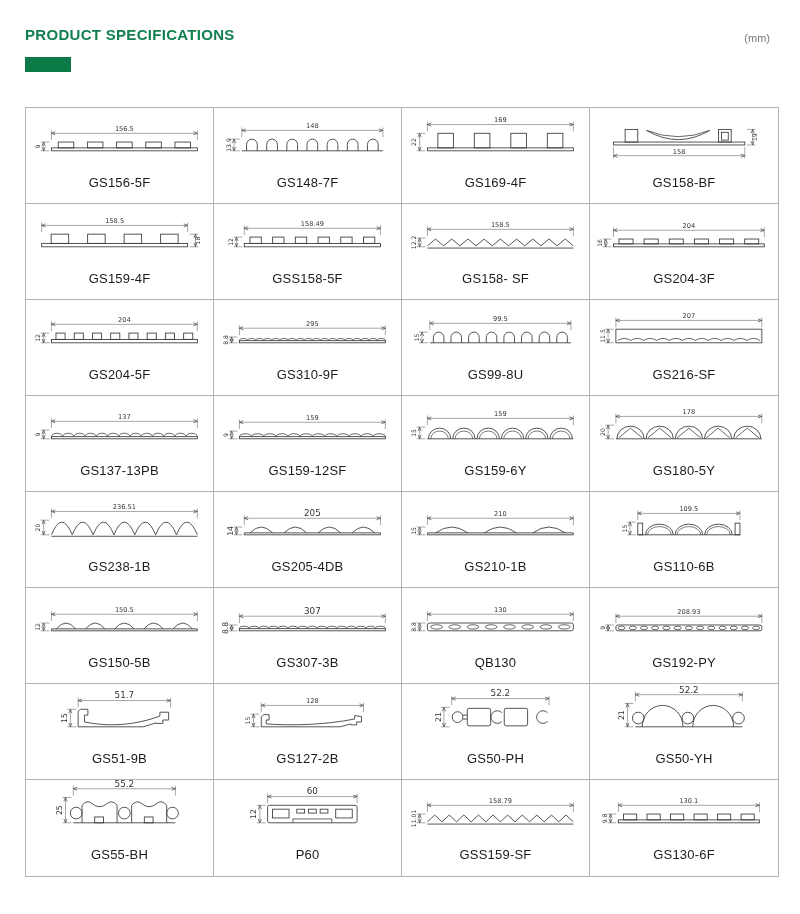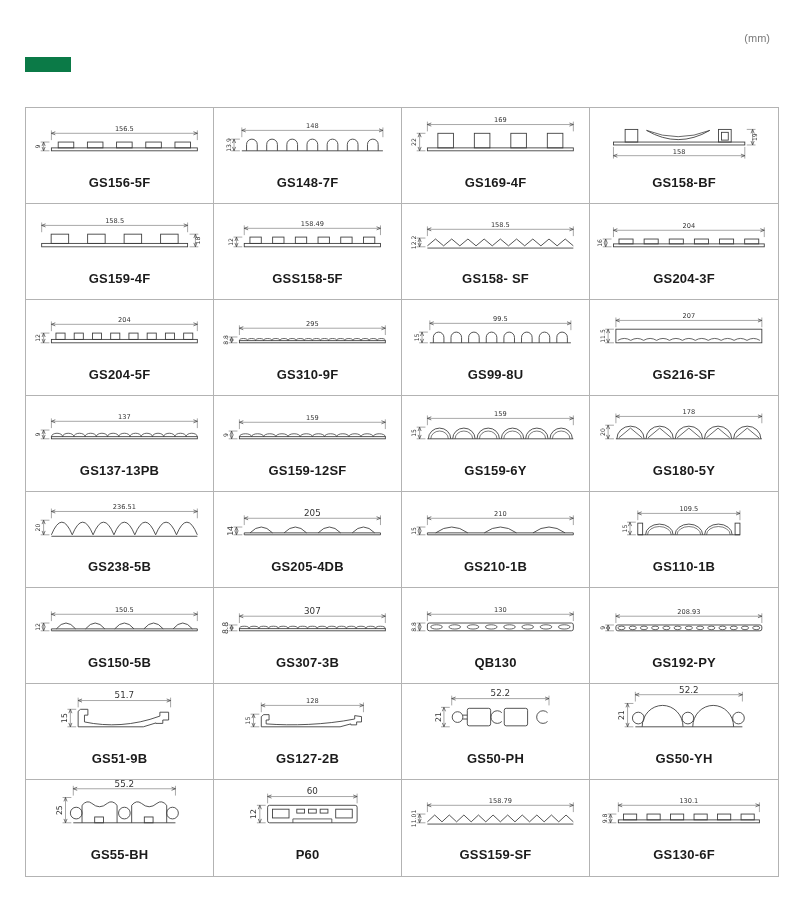--- a/index.html
+++ b/index.html
@@ -11,27 +11,28 @@
   .swatch{position:absolute;left:25px;top:57px;width:46px;height:15px;background:#0b7a47;}
   .grid{position:absolute;left:25px;top:107px;width:752px;
         display:grid;grid-template-columns:repeat(4,1fr);
         border:1px solid #b3b3b3;background:#fff;}
   .cell{height:96px;box-sizing:border-box;border-right:1px solid #b3b3b3;
         border-bottom:1px solid #b3b3b3;display:flex;flex-direction:column;
         align-items:center;justify-content:flex-start;overflow:hidden;}
   .cell:nth-child(4n){border-right:none;align-items:center;}
   .cell:nth-last-child(-n+4){border-bottom:none;}
   svg.drw{width:100%;height:72px;display:block;flex:0 0 auto;}
-  .code{font-size:13px;font-weight:bold;color:#1b1b1b;margin-top:-5px;
+  .code{font-size:13px;font-weight:normal;color:#1b1b1b;margin-top:-5px;
         letter-spacing:.2px;white-space:pre;}
 </style>
 </head>
 <body>
 
 <div class="page">
+  <div class="title">PRODUCT SPECIFICATIONS</div>
   <div class="unit">(mm)</div>
   <div class="swatch"></div>
   <div class="grid" id="grid">
       <div class="cell">
         <svg class="drw" viewBox="0 0 188 74">
           <rect x="24" y="41" width="150" height="3" rx="0" stroke="#3d3d3d" stroke-width="0.9" fill="none"></rect>
           <rect x="31" y="35" width="16" height="6" rx="0" stroke="#3d3d3d" stroke-width="0.9" fill="none"></rect>
           <rect x="61" y="35" width="16" height="6" rx="0" stroke="#3d3d3d" stroke-width="0.9" fill="none"></rect>
           <rect x="91" y="35" width="16" height="6" rx="0" stroke="#3d3d3d" stroke-width="0.9" fill="none"></rect>
           <rect x="121" y="35" width="16" height="6" rx="0" stroke="#3d3d3d" stroke-width="0.9" fill="none"></rect>
@@ -519,21 +520,21 @@
           <text x="99" y="17.8" font-size="6.8" fill="#333" text-anchor="middle" font-family="DejaVu Sans, sans-serif">236.51</text>
           <line x1="22" y1="29" x2="13" y2="29" stroke="#5a5a5a" stroke-width="0.55"></line>
           <line x1="22" y1="44" x2="13" y2="44" stroke="#5a5a5a" stroke-width="0.55"></line>
           <line x1="16" y1="29" x2="16" y2="44" stroke="#5a5a5a" stroke-width="0.55"></line>
           <line x1="16" y1="29" x2="14.4" y2="33" stroke="#3d3d3d" stroke-width="0.7"></line>
           <line x1="16" y1="29" x2="17.6" y2="33" stroke="#3d3d3d" stroke-width="0.7"></line>
           <line x1="16" y1="44" x2="14.4" y2="40" stroke="#3d3d3d" stroke-width="0.7"></line>
           <line x1="16" y1="44" x2="17.6" y2="40" stroke="#3d3d3d" stroke-width="0.7"></line>
           <text x="12.5" y="36.5" font-size="6.3" fill="#333" text-anchor="middle" font-family="DejaVu Sans, sans-serif" transform="rotate(-90 12.5 36.5)">20</text>
         </svg>
-        <div class="code">GS238-5B</div>
+        <div class="code">GS238-1B</div>
       </div>
       <div class="cell">
         <svg class="drw" viewBox="0 0 188 74">
           <line x1="29" y1="44" x2="169" y2="44" stroke="#3d3d3d" stroke-width="0.9"></line>
           <line x1="29" y1="42" x2="169" y2="42" stroke="#3d3d3d" stroke-width="0.9"></line>
           <line x1="29" y1="44" x2="29" y2="42" stroke="#3d3d3d" stroke-width="0.9"></line>
           <line x1="169" y1="44" x2="169" y2="42" stroke="#3d3d3d" stroke-width="0.9"></line>
           <path d="M 34.95 42 q 11.55 -12 23.1 0" stroke="#3d3d3d" stroke-width="0.9" fill="none"></path>
           <path d="M 69.95 42 q 11.55 -12 23.1 0" stroke="#3d3d3d" stroke-width="0.9" fill="none"></path>
           <path d="M 104.95 42 q 11.55 -12 23.1 0" stroke="#3d3d3d" stroke-width="0.9" fill="none"></path>
@@ -606,21 +607,21 @@
           <text x="99" y="19.8" font-size="6.8" fill="#333" text-anchor="middle" font-family="DejaVu Sans, sans-serif">109.5</text>
           <line x1="44.5" y1="31" x2="35.5" y2="31" stroke="#5a5a5a" stroke-width="0.55"></line>
           <line x1="44.5" y1="44" x2="35.5" y2="44" stroke="#5a5a5a" stroke-width="0.55"></line>
           <line x1="38.5" y1="31" x2="38.5" y2="44" stroke="#5a5a5a" stroke-width="0.55"></line>
           <line x1="38.5" y1="31" x2="36.9" y2="35" stroke="#3d3d3d" stroke-width="0.7"></line>
           <line x1="38.5" y1="31" x2="40.1" y2="35" stroke="#3d3d3d" stroke-width="0.7"></line>
           <line x1="38.5" y1="44" x2="36.9" y2="40" stroke="#3d3d3d" stroke-width="0.7"></line>
           <line x1="38.5" y1="44" x2="40.1" y2="40" stroke="#3d3d3d" stroke-width="0.7"></line>
           <text x="35" y="37.5" font-size="6.3" fill="#333" text-anchor="middle" font-family="DejaVu Sans, sans-serif" transform="rotate(-90 35 37.5)">15</text>
         </svg>
-        <div class="code">GS110-1B</div>
+        <div class="code">GS110-6B</div>
       </div>
       <div class="cell">
         <svg class="drw" viewBox="0 0 188 74">
           <line x1="24" y1="44" x2="174" y2="44" stroke="#3d3d3d" stroke-width="0.9"></line>
           <line x1="24" y1="42" x2="174" y2="42" stroke="#3d3d3d" stroke-width="0.9"></line>
           <line x1="24" y1="44" x2="24" y2="42" stroke="#3d3d3d" stroke-width="0.9"></line>
           <line x1="174" y1="44" x2="174" y2="42" stroke="#3d3d3d" stroke-width="0.9"></line>
           <path d="M 29.1 42 q 9.9 -12 19.8 0" stroke="#3d3d3d" stroke-width="0.9" fill="none"></path>
           <path d="M 59.1 42 q 9.9 -12 19.8 0" stroke="#3d3d3d" stroke-width="0.9" fill="none"></path>
           <path d="M 89.1 42 q 9.9 -12 19.8 0" stroke="#3d3d3d" stroke-width="0.9" fill="none"></path>

